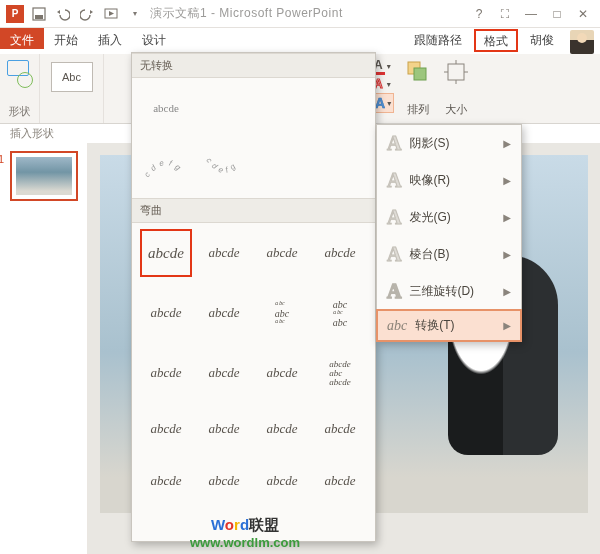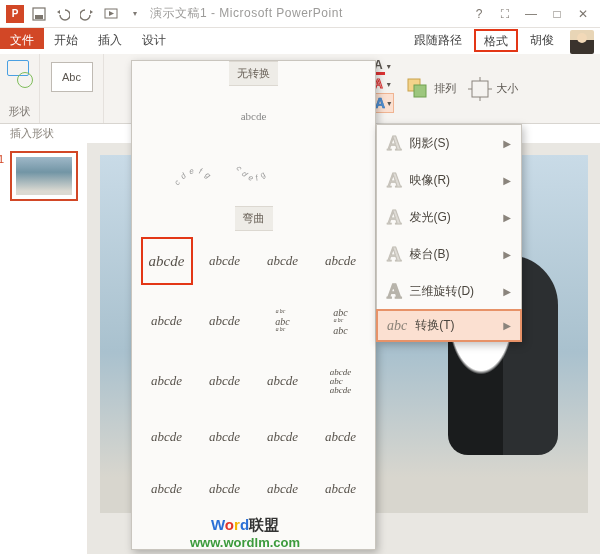--- a/index.html
+++ b/index.html
@@ -19,35 +19,35 @@
   .avatar::after{content:"";position:absolute;top:3px;left:7px;width:10px;height:10px;background:#f2d9b8;border-radius:50%;}
   .ribbon { height: 70px; background:#f5f3f0; border-bottom:1px solid #d8d5d0; display:flex; }
   .grp { border-right:1px solid #e5e1dd; padding:4px 8px; display:flex;flex-direction:column;align-items:center;justify-content:space-between;color:#5a554f; }
   .grp-label{font-size:11px;color:#7f7a74;}
   .shape-icon{width:34px;height:34px;position:relative;}
   .shape-icon::before{content:"";position:absolute;top:2px;left:4px;width:20px;height:14px;border:1.5px solid #4aa0e2;border-radius:2px;}
   .shape-icon::after{content:"";position:absolute;bottom:4px;right:4px;width:14px;height:14px;border:1.5px solid #7fbd5a;border-radius:50%;}
   .abc-box{width:42px;height:30px;border:1px solid #bfbab3;background:#fff;display:flex;align-items:center;justify-content:center;font-size:11px;margin-top:4px;}
   .grp-mid{width:260px;}
   .grp-right{display:flex;gap:10px;padding:4px 8px;}
-  .rbtn{display:flex;align-items:center;gap:2px;color:#5a554f;font-size:11px;}
+  .rbtn{display:flex;flex-direction:column;align-items:center;gap:16px;color:#5a554f;font-size:11px;}
   .mini-a{font-size:20px;font-weight:bold;color:#5392d4;-webkit-text-stroke:0.5px #2a6fb8;}
   .mini-icons{display:flex;flex-direction:column;gap:2px;font-size:12px;color:#5a554f;}
   .workspace{display:flex;height:430px;}
   .sidebar{width:88px;background:#fff;border-right:1px solid #eae6e1;padding:8px 10px;}
   .slide-thumb{border:2px solid #d24726;height:50px;width:68px;background:#fff;position:relative;}
   .slide-thumb::after{content:"";position:absolute;inset:4px;background:linear-gradient(180deg,#9fb8c8 0%, #7295a5 40%, #dcdad2 90%);}
   .slide-num{position:absolute;left:-12px;top:2px;color:#d24726;font-size:11px;}
   .canvas{flex:1;background:#e9e7e2;position:relative;overflow:hidden;}
   .canvas-img{position:absolute;inset:12px 12px 60px 12px;background:linear-gradient(180deg,#c9dbe7 0%,#a9c1ce 55%,#d8d6ce 90%);}
   .penguin{position:absolute;right:30px;top:100px;width:110px;height:200px;}
   .penguin::before{content:"";position:absolute;inset:0;background:radial-gradient(ellipse at 30% 30%,#fff 0%,#fff 28%,transparent 30%),linear-gradient(90deg,#1a1c1d 50%,#2c2f31 50%);border-radius:50px 50px 20px 20px;}
 
   
-  .gallery{position:absolute;left:131px;top:60px;width:245px;height:490px;background:#fbfaf8;border:1px solid #c9c5be;box-shadow:2px 3px 8px rgba(0,0,0,0.25);z-index:20;display:flex;flex-direction:column;overflow:hidden;align-items:center;}
+  .gallery{position:absolute;left:131px;top:52px;width:245px;height:490px;background:#fbfaf8;border:1px solid #c9c5be;box-shadow:2px 3px 8px rgba(0,0,0,0.25);z-index:20;display:flex;flex-direction:column;overflow:hidden;}
   .g-section-h{background:#eeece7;padding:4px 8px;color:#6a6259;font-size:11px;border-top:1px solid #dcd8d1;border-bottom:1px solid #dcd8d1;}
   .g-row{display:flex;gap:6px;padding:6px 8px;}
   .g-cell{width:52px;height:40px;display:flex;align-items:center;justify-content:center;font-family:Georgia,serif;font-size:13px;color:#58534c;font-style:italic;}
   .g-cell.sel{border:2px solid #e33616;}
   .g-cell.tall{height:48px;}
   .path-cell{font-family:Arial;font-size:8px;letter-spacing:1px;color:#888;}
 
   
   .fx-menu{position:absolute;left:376px;top:124px;width:146px;background:#fbfaf8;border:1px solid #c9c5be;box-shadow:2px 3px 8px rgba(0,0,0,0.25);z-index:30;}
   .fx-item{display:flex;align-items:center;gap:8px;padding:7px 10px;color:#4a453e;font-size:12px;}

